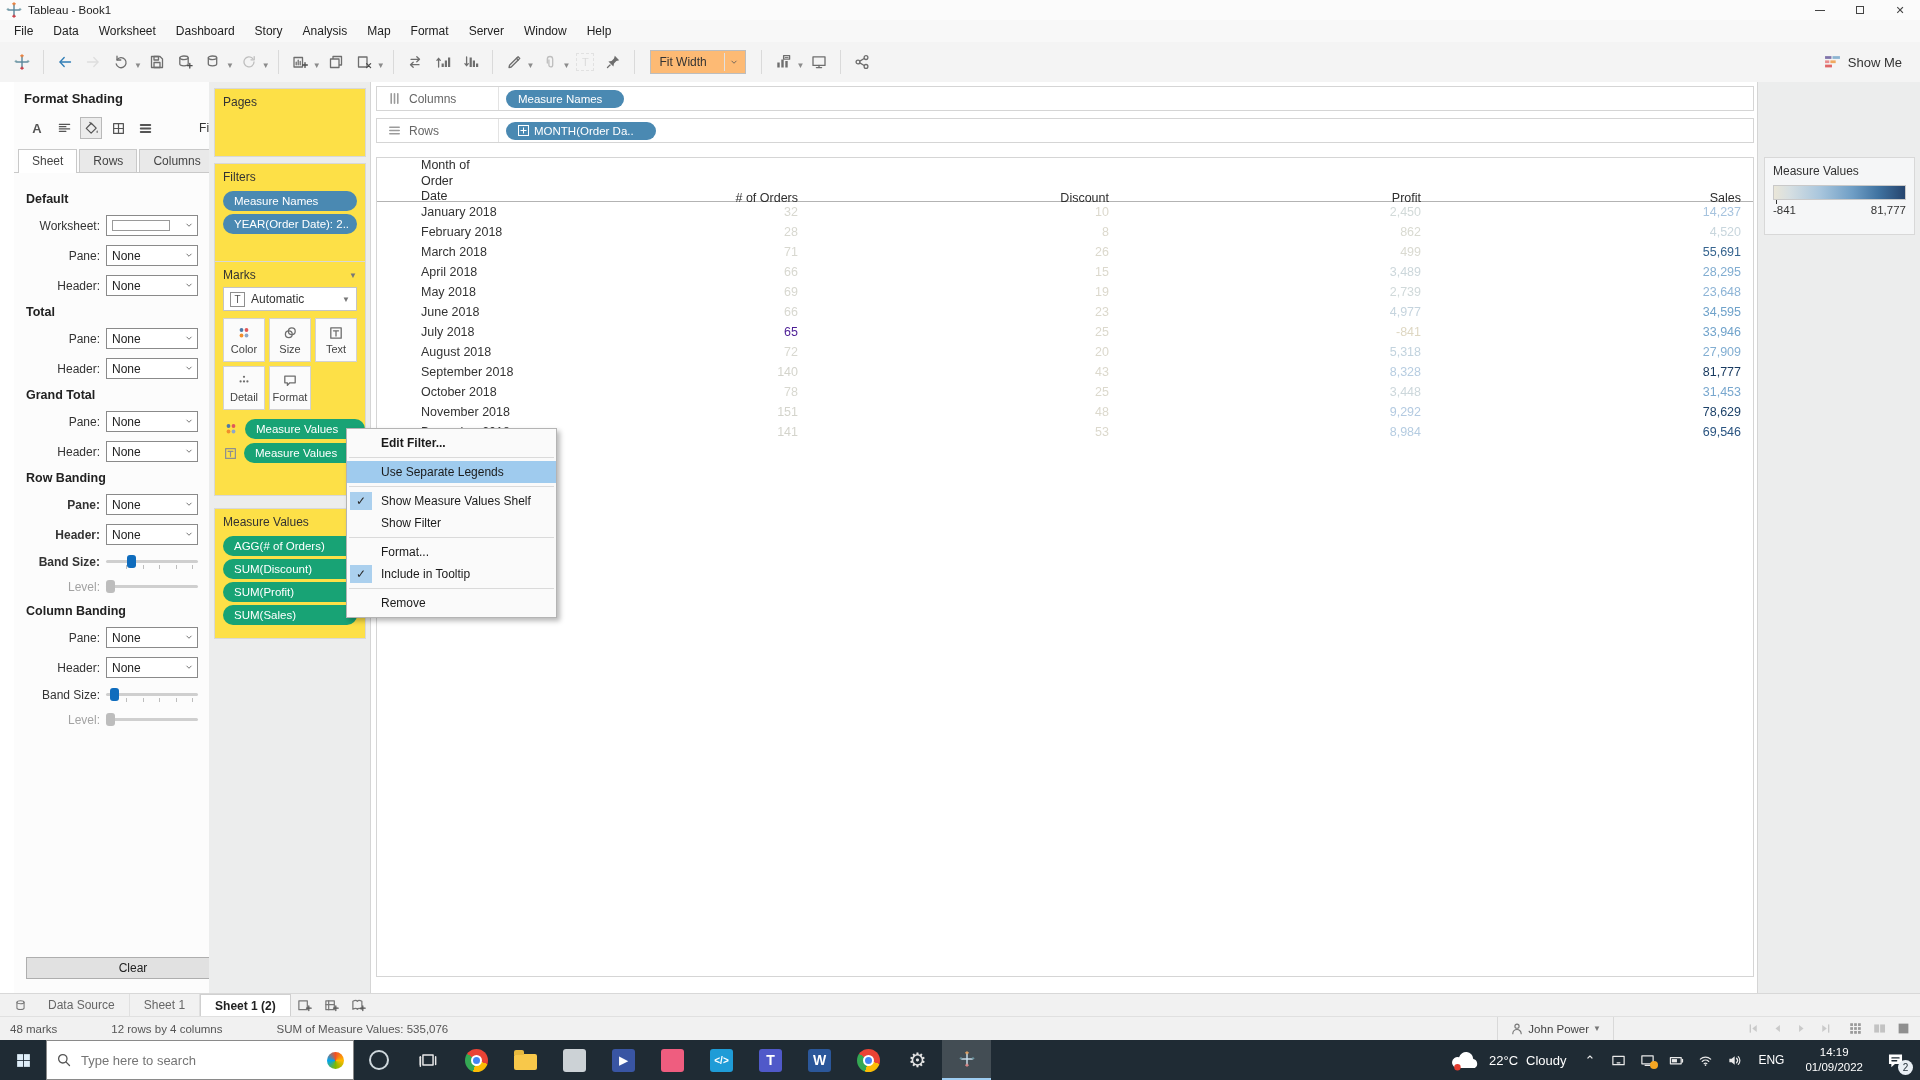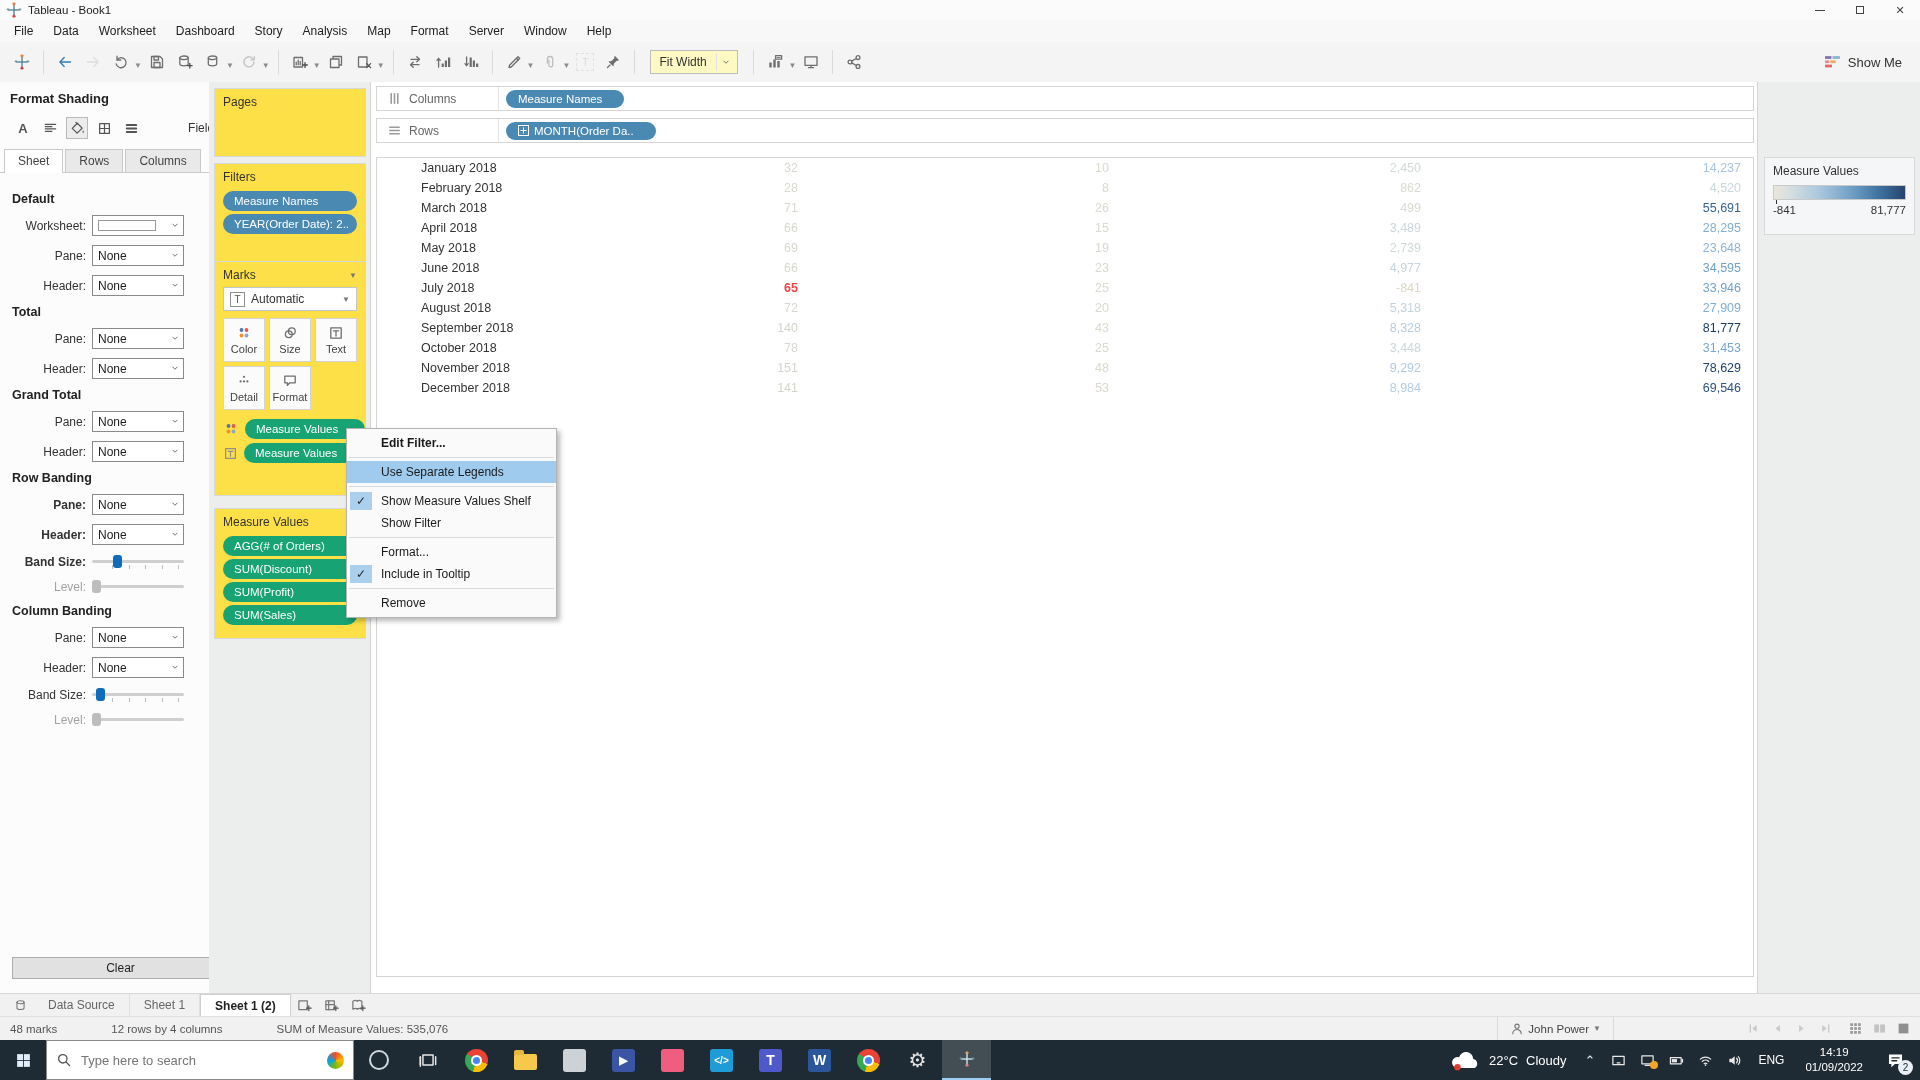--- a/index.html
+++ b/index.html
@@ -18,28 +18,28 @@
 
 .menubar{position:absolute;left:0;top:20px;width:1920px;height:22px;background:#f8f8f8;display:flex;align-items:center;padding-left:4px}
 .menu-item{padding:0 10px;height:22px;display:flex;align-items:center;color:#222}
 
 
 .toolbar{position:absolute;left:0;top:42px;width:1920px;height:40px;background:#f4f4f4;display:flex;align-items:center;padding:0 12px 0 8px}
 .tb-btn{height:28px;min-width:24px;display:flex;align-items:center;justify-content:center;margin:0 2px}
 .tb-btn.disabled{opacity:.4}
 .tb-caret{font-size:8px;color:#8b8b8b;margin:6px 1px 0 -1px}
 .tb-div{width:1px;height:24px;background:#dadada;margin:0 7px}
-.fit-box{width:88px;height:24px;border:1px solid #bdbdbd;background:#fef9c3;display:flex;align-items:center;justify-content:space-between;padding:0 3px 0 8px;margin:8px 8px;color:#333}
+.fit-box{width:96px;height:24px;border:1px solid #bdbdbd;background:#fdba74;display:flex;align-items:center;justify-content:space-between;padding:0 3px 0 8px;margin:8px 8px;color:#333}
 .fit-caret{width:18px;height:18px;border-left:1px solid #e1e1e1;display:flex;align-items:center;justify-content:center}
 .t-label{font-size:11px;color:#b5b5b5;border:1px dashed #c5c5c5;width:18px;height:18px;display:flex;align-items:center;justify-content:center}
 .showme{margin-left:auto;display:flex;align-items:center;gap:7px;color:#333;font-size:13px;padding:4px 6px}
 
 
 .content-bg{position:absolute;left:0;top:82px;width:1920px;height:911px;background:#fff}
-.format-panel{position:absolute;left:0;top:82px;width:243px;height:911px;background:#fcfcfc;border-right:1px solid #0f172a}
+.format-panel{position:absolute;left:14px;top:82px;width:243px;height:911px;background:#fcfcfc;border-right:4px solid #0f172a}
 .fp-header{display:flex;align-items:center;justify-content:space-between;padding:9px 10px 2px 10px;font-weight:bold;font-size:13px;color:#222}
 .fp-close{color:#666;font-size:12px;padding:0 2px}
 .fp-tools{display:flex;align-items:center;gap:5px;padding:9px 10px 9px 12px}
 .fp-tool{width:22px;height:22px;display:flex;align-items:center;justify-content:center;color:#555;font-size:13px}
 .fp-tool.selected{border:1px solid #b9b9b9;background:#ececec}
 .fp-fields{margin-left:auto;display:flex;align-items:center;gap:4px;color:#333}
 .fp-tabs{display:flex;align-items:flex-end;height:25px;border-bottom:1px solid #c9c9c9;padding-left:4px;background:#fcfcfc}
 .fp-tab{padding:4px 13px;border:1px solid #c9c9c9;border-bottom:none;background:#e9e9e9;color:#444;margin-right:2px}
 .fp-tab.active{background:#fff;position:relative;top:1px;padding-bottom:5px}
 .fp-body{padding:10px 10px 0 8px}
@@ -728,20 +728,27 @@
               <svg width="11" height="11" viewBox="0 0 11 11" fill="none" stroke="#fff" stroke-width="1">
                 <rect x="0.5" y="0.5" width="10" height="10"></rect>
                 <path d="M5.5 2.5 v6 M2.5 5.5 h6"></path>
               </svg>
             </span>
             <span>MONTH(Order Da..</span>
           </div>
         </div>
     </div>
     <div class="tableau-table">
+      <div class="tt-grid tt-head" id="tt-head">
+          <div class="tt-month-h">Month of Order Date</div>
+          <div class="num"># of Orders</div>
+          <div class="num">Discount</div>
+          <div class="num">Profit</div>
+          <div class="num">Sales</div>
+        </div>
       <div id="tt-body">
           <div class="tt-grid tt-row">
             <div class="m">January 2018</div>
             <div class="num" style="color: rgb(216, 216, 208); text-align: right;">32</div>
             <div class="num" style="color: rgb(220, 217, 205);">10</div>
             <div class="num" style="color: rgb(210, 218, 217);">2,450</div>
             <div class="num" style="color: rgb(166, 195, 222);">14,237</div>
             <div></div>
           </div>
           <div class="tt-grid tt-row">
@@ -779,21 +786,21 @@
           <div class="tt-grid tt-row">
             <div class="m">June 2018</div>
             <div class="num" style="color: rgb(216, 216, 208);">66</div>
             <div class="num" style="color: rgb(220, 217, 205);">23</div>
             <div class="num" style="color: rgb(197, 212, 222);">4,977</div>
             <div class="num" style="color: rgb(111, 162, 202);">34,595</div>
             <div></div>
           </div>
           <div class="tt-grid tt-row">
             <div class="m">July 2018</div>
-            <div class="num" style="color: #ef4444; font-weight: bold;">65</div>
+            <div class="num" style="color: #4c1d95;">65</div>
             <div class="num" style="color: rgb(220, 217, 205);">25</div>
             <div class="num" style="color: rgb(222, 215, 194);">-841</div>
             <div class="num" style="color: rgb(113, 163, 203);">33,946</div>
             <div></div>
           </div>
           <div class="tt-grid tt-row">
             <div class="m">August 2018</div>
             <div class="num" style="color: rgb(216, 216, 208);">72</div>
             <div class="num" style="color: rgb(220, 217, 205);">20</div>
             <div class="num" style="color: rgb(194, 211, 222);">5,318</div>

